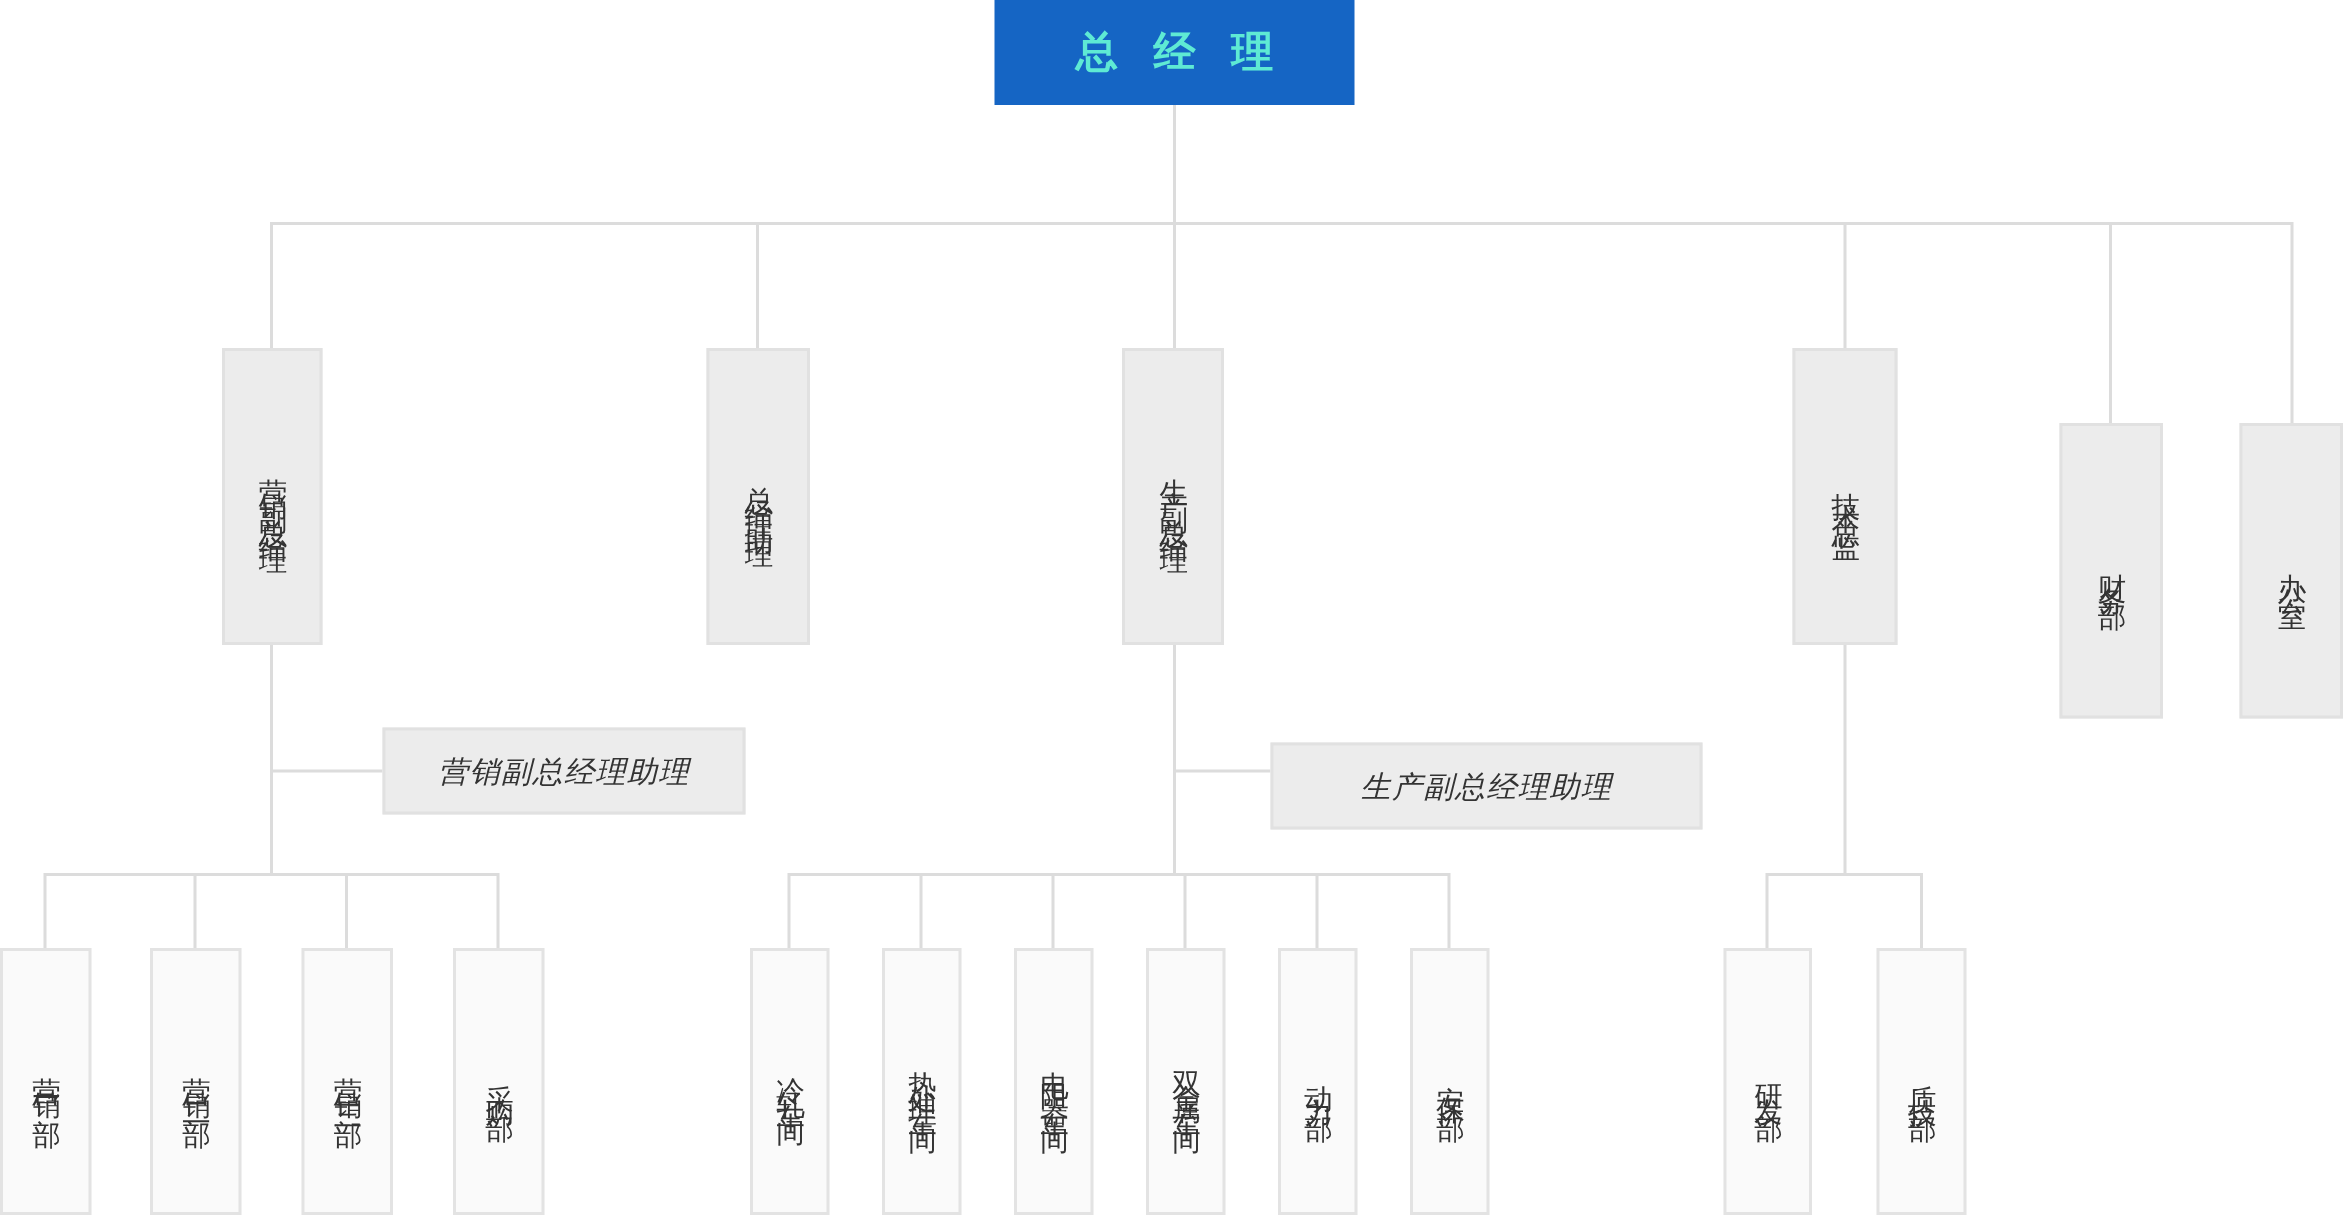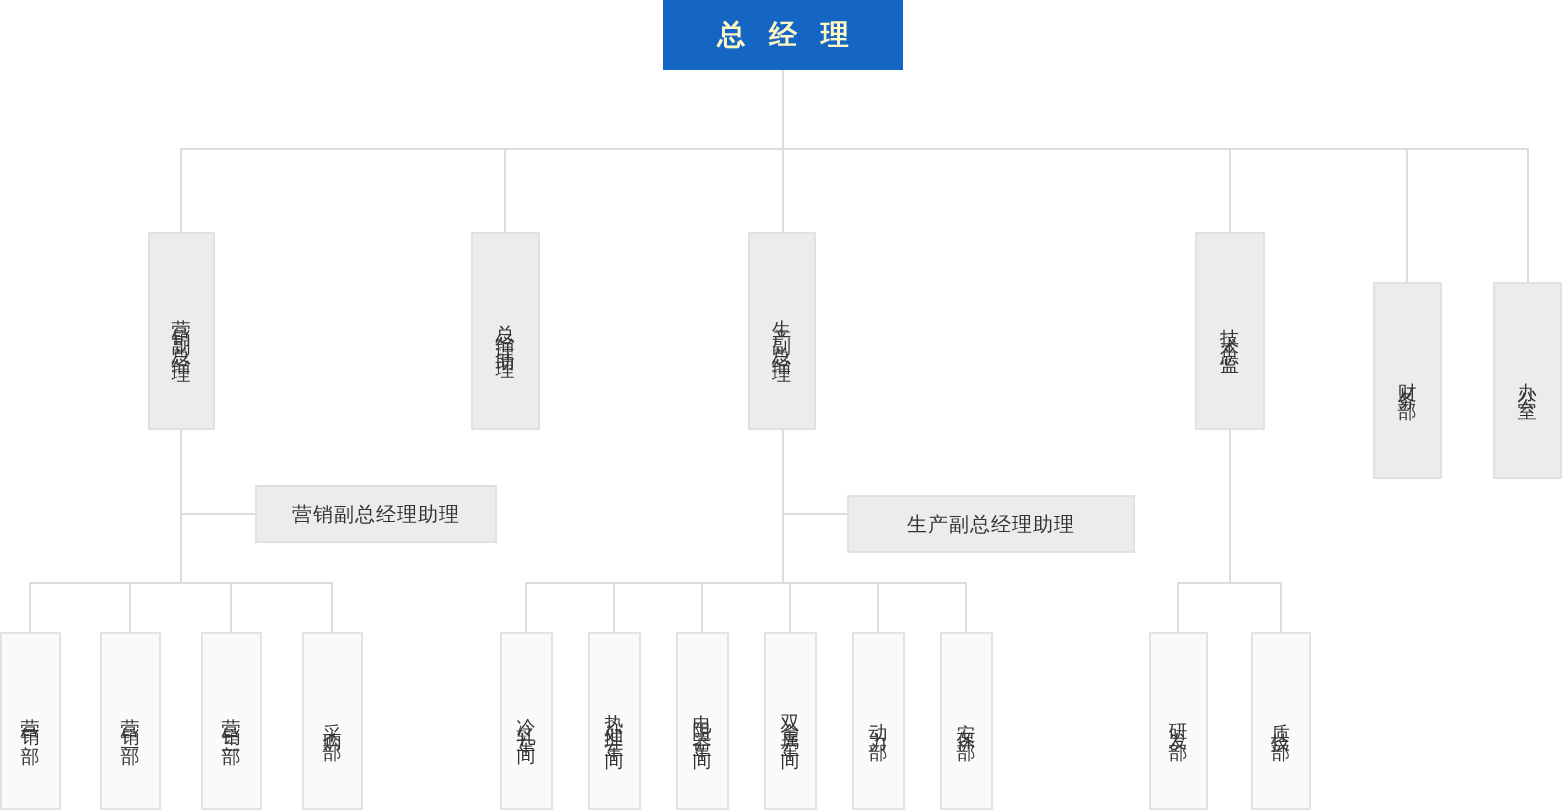--- a/index.html
+++ b/index.html
@@ -8,21 +8,21 @@
     width:1563px;height:812px;
     background:#ffffff;
     font-family:"Liberation Sans","DejaVu Sans",sans-serif;
     overflow:hidden;
   }
   
   .ln{position:absolute;background:#dcdcdc;}
   
   .root-node{
     position:absolute;left:663px;top:0;width:240px;height:70px;
-    background:#1565c4;color:#fef9c3;
+    background:#1565c4;color:#5eead4;
     display:flex;align-items:center;justify-content:center;
     font-size:28px;font-weight:bold;letter-spacing:8px;
     padding-left:8px;box-sizing:border-box;
   }
   
   .node{
     position:absolute;
     background:#ececec;border:2px solid #e1e1e1;box-sizing:border-box;
     display:flex;align-items:center;justify-content:center;
     color:#333333;font-size:19px;
@@ -31,21 +31,21 @@
     writing-mode:vertical-rl;
     text-orientation:upright;
     letter-spacing:9px;
     line-height:1;
   }
   
   .node-h{
     position:absolute;height:58px;
     background:#ececec;border:2px solid #e1e1e1;box-sizing:border-box;
     display:flex;align-items:center;justify-content:center;
-    color:#333333;font-size:20px;letter-spacing:1px;
+    color:#333333;font-size:20px;letter-spacing:1px;font-style:italic;
   }
   
   .leaf{
     position:absolute;top:632px;height:178px;
     background:#fafafa;border:2px solid #e3e3e3;box-sizing:border-box;
     display:flex;align-items:center;justify-content:center;
     color:#333333;font-size:19px;
   }
 </style>
 </head>

